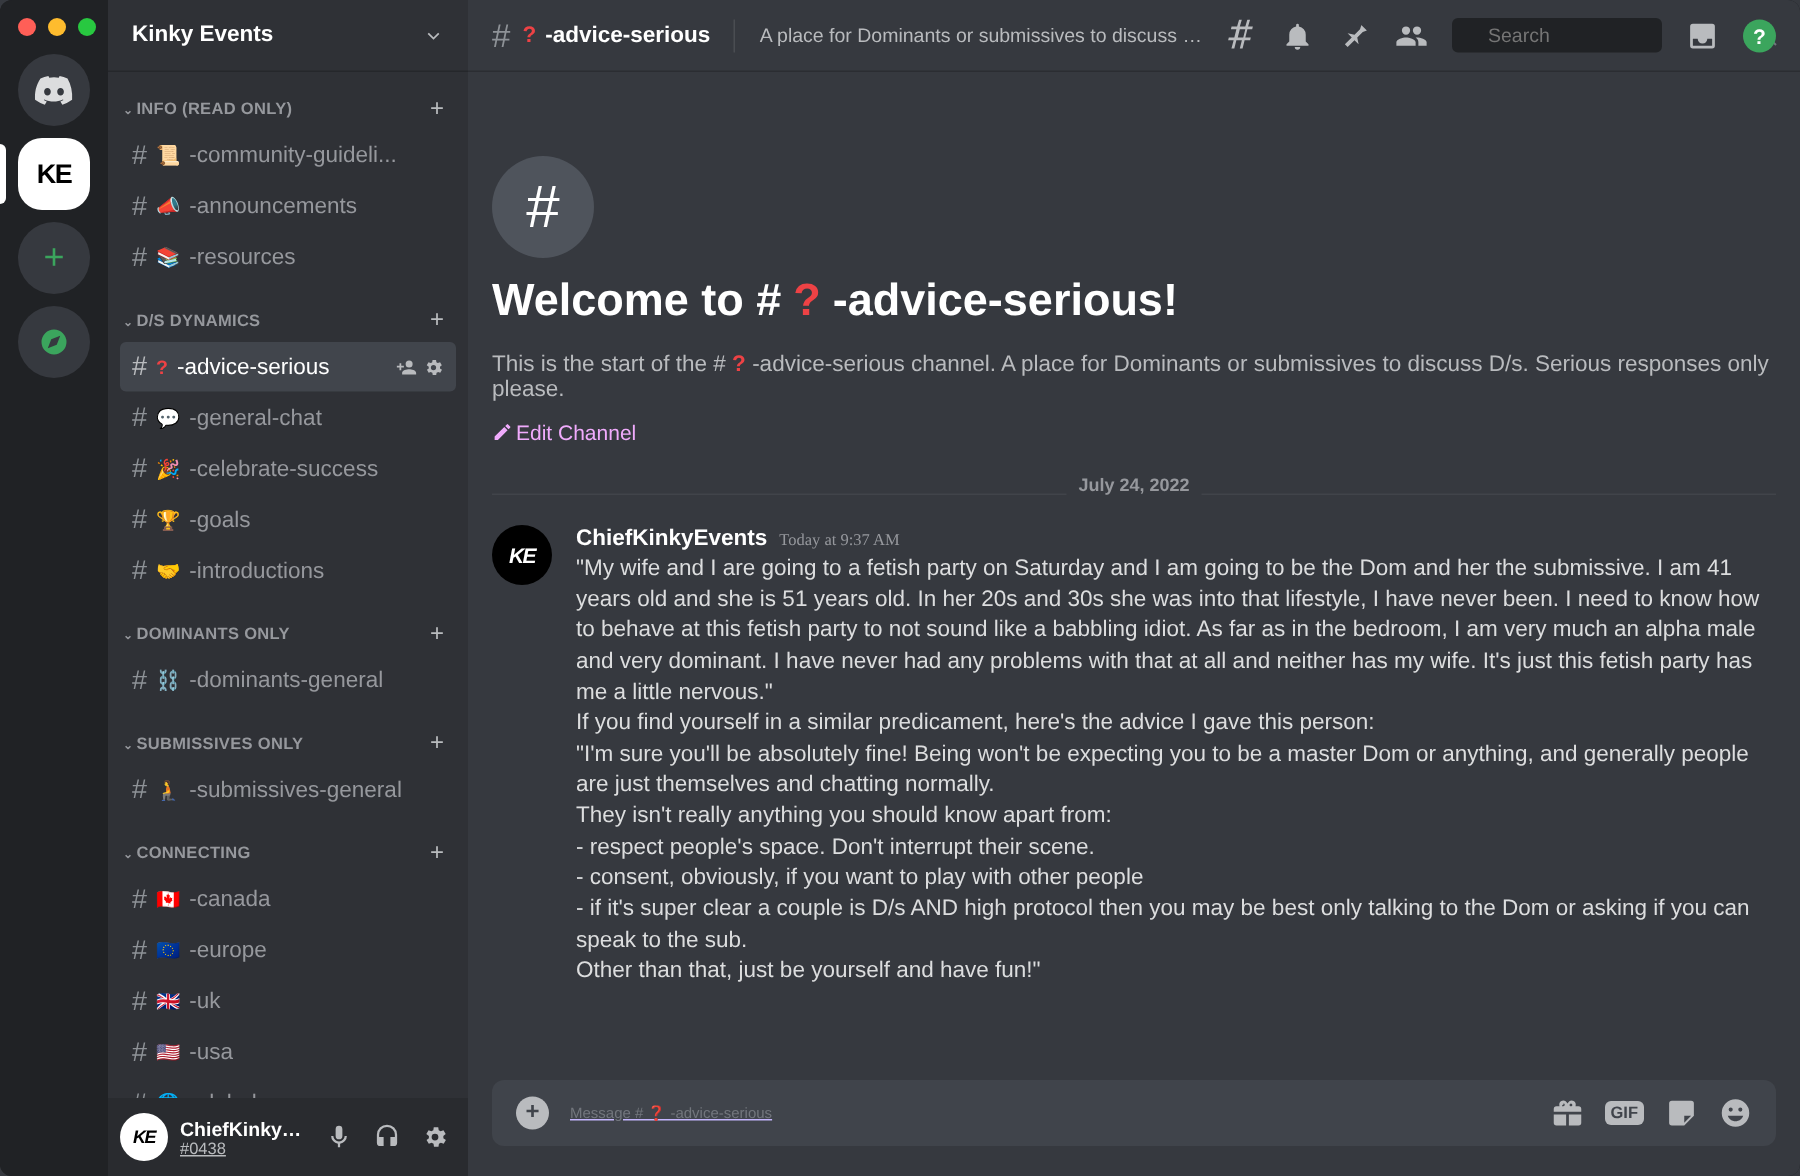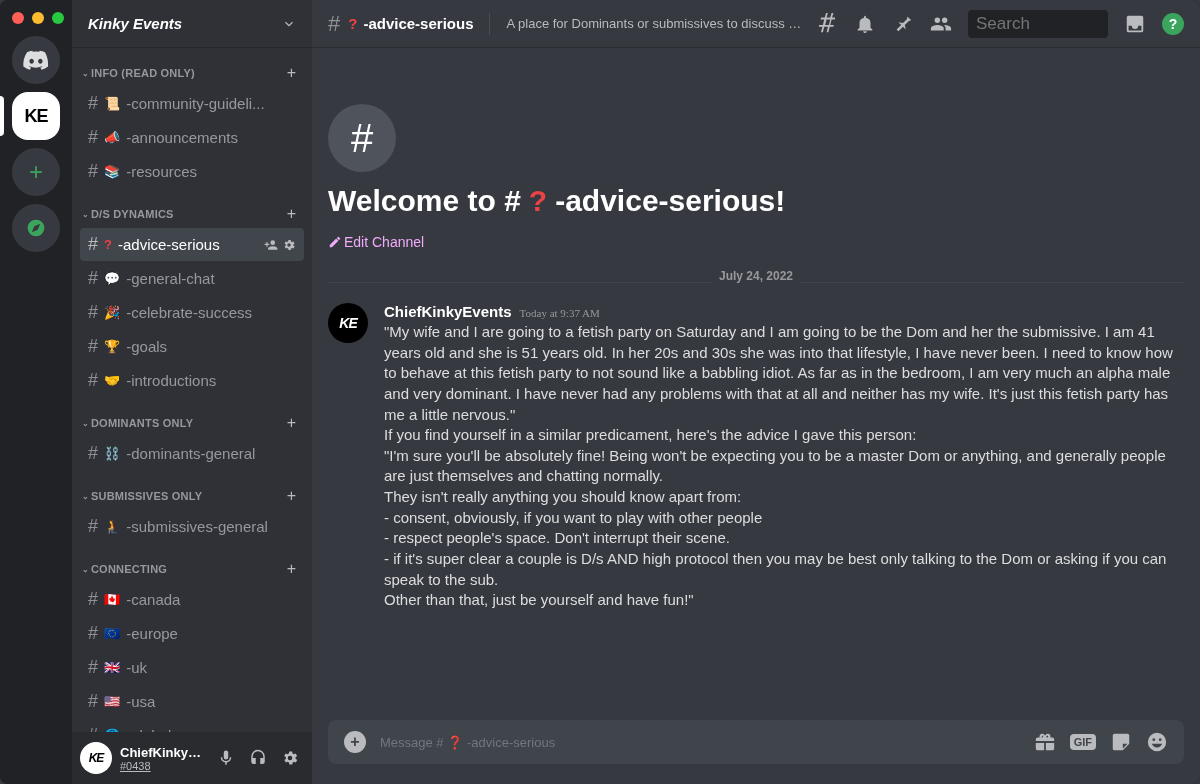--- a/index.html
+++ b/index.html
@@ -18,21 +18,21 @@
 .server-pill { width: 48px; height: 48px; border-radius: 50%; background: #36393f; display: flex; align-items: center; justify-content: center; color: #dcddde; font-size: 20px; cursor: pointer; position: relative; }
 .server-pill.active { border-radius: 16px; }
 .server-pill.active::before { content: ''; position: absolute; left: -12px; width: 4px; height: 40px; background: #fff; border-radius: 0 4px 4px 0; }
 .server-pill.add { color: #3ba55d; font-size: 24px; font-weight: 300; }
 .server-pill.explore { background: #36393f; color: #3ba55d; }
 .ke-icon { width: 48px; height: 48px; border-radius: 16px; background: #fff; color: #000; display: flex; align-items: center; justify-content: center; font-weight: 900; font-size: 18px; letter-spacing: -1px; }
 .discord-logo { fill: #dcddde; }
 
 
 .channel-sidebar { width: 240px; background: #2f3136; display: flex; flex-direction: column; }
-.server-header { height: 48px; padding: 16px 16px; display: flex; align-items: center; justify-content: space-between; border-bottom: 1px solid rgba(0,0,0,0.2); cursor: pointer; font-style: italic; }
+.server-header { height: 48px; padding: 16px 16px; display: flex; align-items: flex-end; justify-content: space-between; border-bottom: 1px solid rgba(0,0,0,0.2); cursor: pointer; }
 .server-name { font-weight: 600; font-size: 15px; color: #fff; }
 .chevron { color: #b9bbbe; }
 
 .channel-scroll { flex: 1; overflow-y: auto; padding-right: 0; }
 .category { padding: 16px 8px 0 8px; }
 .category-header { display: flex; align-items: center; justify-content: space-between; padding: 0 8px 4px 2px; cursor: pointer; }
 .category-name { font-size: 11px; font-weight: 600; text-transform: uppercase; color: #96989d; letter-spacing: 0.02em; display: flex; align-items: center; gap: 2px; }
 .category-arrow { font-size: 8px; color: #96989d; }
 .category-plus { color: #b9bbbe; font-size: 16px; font-weight: 400; cursor: pointer; }
 
@@ -57,21 +57,21 @@
 
 .main { flex: 1; background: #36393f; display: flex; flex-direction: column; min-width: 0; }
 .main-header { height: 48px; display: flex; align-items: center; padding: 0 16px; border-bottom: 1px solid rgba(0,0,0,0.2); gap: 8px; }
 .header-hash { font-size: 22px; color: #8e9297; font-weight: 400; }
 .header-title { font-weight: 600; color: #fff; font-size: 15px; display: flex; align-items: center; gap: 6px; white-space: nowrap; }
 .header-divider { width: 1px; height: 22px; background: rgba(255,255,255,0.1); margin: 0 8px; }
 .header-topic { font-size: 13px; color: #b9bbbe; white-space: nowrap; overflow: hidden; text-overflow: ellipsis; flex: 1; min-width: 0; }
 .header-actions { display: flex; align-items: center; gap: 16px; color: #b9bbbe; }
 .header-icon { cursor: pointer; display: flex; align-items: center; }
 .search-box { background: #202225; border-radius: 4px; padding: 2px 6px; display: flex; align-items: center; width: 140px; }
-.search-input { background: transparent; border: none; outline: none; color: #fde047; font-size: 17px; flex: 1; padding: 2px; }
+.search-input { background: transparent; border: none; outline: none; color: #fde047; font-size: 13px; flex: 1; padding: 2px; margin-left: 16px; }
 .search-icon { color: #72767d; }
 .help-icon { width: 22px; height: 22px; border-radius: 50%; background: #3ba55d; color: #fff; display: flex; align-items: center; justify-content: center; font-weight: 700; font-size: 14px; }
 
 
 .messages { flex: 1; overflow-y: auto; padding: 16px; }
 .welcome-block { margin-top: 40px; margin-bottom: 16px; }
 .welcome-hash { width: 68px; height: 68px; border-radius: 50%; background: #4f545c; display: flex; align-items: center; justify-content: center; font-size: 40px; color: #fff; margin-bottom: 12px; }
 .welcome-title { font-size: 30px; font-weight: 800; color: #fff; margin-bottom: 16px; display: flex; align-items: center; gap: 8px; flex-wrap: wrap; }
 .welcome-desc { font-size: 15px; color: #b9bbbe; margin-bottom: 12px; }
 .edit-channel { color: #f0abfc; font-size: 14px; cursor: pointer; display: inline-flex; align-items: center; gap: 2px; }
@@ -88,21 +88,21 @@
 .msg-author { font-weight: 600; color: #fff; font-size: 15px; }
 .msg-time { font-size: 11px; color: #96989d; font-family: Liberation Serif, serif; }
 .msg-content { font-size: 15px; line-height: 1.375; color: #dcddde; }
 .msg-content p { margin: 0; }
 .msg-indent { padding-left: 0; margin-top: 18px; }
 
 
 .input-area { padding: 0 16px 20px 16px; }
 .input-box { background: #40444b; border-radius: 8px; display: flex; align-items: center; padding: 0 16px; height: 44px; gap: 14px; }
 .input-plus { width: 22px; height: 22px; border-radius: 50%; background: #b9bbbe; color: #40444b; display: flex; align-items: center; justify-content: center; font-size: 16px; font-weight: 700; cursor: pointer; }
-.input-field { flex: 1; background: transparent; border: none; outline: none; color: #c4b5fd; font-size: 13px; }
+.input-field { flex: 1; background: transparent; border: none; outline: none; color: #c4b5fd; font-size: 10px; text-decoration: underline; }
 .input-field::placeholder { color: #72767d; }
 .input-actions { display: flex; gap: 14px; align-items: center; color: #b9bbbe; }
 .input-action { cursor: pointer; display: flex; align-items: center; }
 .gif-badge { background: #b9bbbe; color: #40444b; font-size: 11px; font-weight: 800; padding: 2px 4px; border-radius: 4px; }
 
 svg { display: block; }
 </style>
 </head>
 <body>
 
@@ -332,20 +332,23 @@
     </div>
 
     <div class="messages">
       <div class="welcome-block">
         <div class="welcome-hash">#</div>
         <div class="welcome-title">
           <span>Welcome to #</span>
           <span class="red-q">?</span>
           <span>-advice-serious!</span>
         </div>
+        <div class="welcome-desc">
+          <span>This is the start of the # </span><span class="red-q">?</span><span> -advice-serious channel. A place for Dominants or submissives to discuss D/s. Serious responses only please.</span>
+        </div>
         <div class="edit-channel">
           <svg width="14" height="14" viewBox="0 0 24 24" fill="currentColor">
               <path d="M3 17.25V21h3.75L17.81 9.94l-3.75-3.75L3 17.25zM20.71 7.04a1 1 0 0 0 0-1.41l-2.34-2.34a1 1 0 0 0-1.41 0l-1.83 1.83 3.75 3.75 1.83-1.83z"></path>
             </svg>
           <span>Edit Channel</span>
         </div>
       </div>
 
       <div class="date-divider">
         <span class="date-label">July 24, 2022</span>
@@ -356,22 +359,22 @@
         <div class="msg-body">
           <div class="msg-header">
             <span class="msg-author">ChiefKinkyEvents</span>
             <span class="msg-time">Today at 9:37 AM</span>
           </div>
           <div class="msg-content">
             <p class="msg-indent">"My wife and I are going to a fetish party on Saturday and I am going to be the Dom and her the submissive. I am 41 years old and she is 51 years old. In her 20s and 30s she was into that lifestyle, I have never been. I need to know how to behave at this fetish party to not sound like a babbling idiot. As far as in the bedroom, I am very much an alpha male and very dominant. I have never had any problems with that at all and neither has my wife. It's just this fetish party has me a little nervous."</p>
             <p class="msg-indent">If you find yourself in a similar predicament, here's the advice I gave this person:</p>
             <p class="msg-indent">"I'm sure you'll be absolutely fine! Being won't be expecting you to be a master Dom or anything, and generally people are just themselves and chatting normally.</p>
             <p class="msg-indent">They isn't really anything you should know apart from:</p>
+            <p>- respect people's space. Don't interrupt their scene.</p>
             <p>- consent, obviously, if you want to play with other people</p>
-            <p>- respect people's space. Don't interrupt their scene.</p>
             <p>- if it's super clear a couple is D/s AND high protocol then you may be best only talking to the Dom or asking if you can speak to the sub.</p>
             <p class="msg-indent">Other than that, just be yourself and have fun!"</p>
           </div>
         </div>
       </div>
     </div>
 
     <div class="input-area">
       <div class="input-box">
         <div class="input-plus">+</div>

